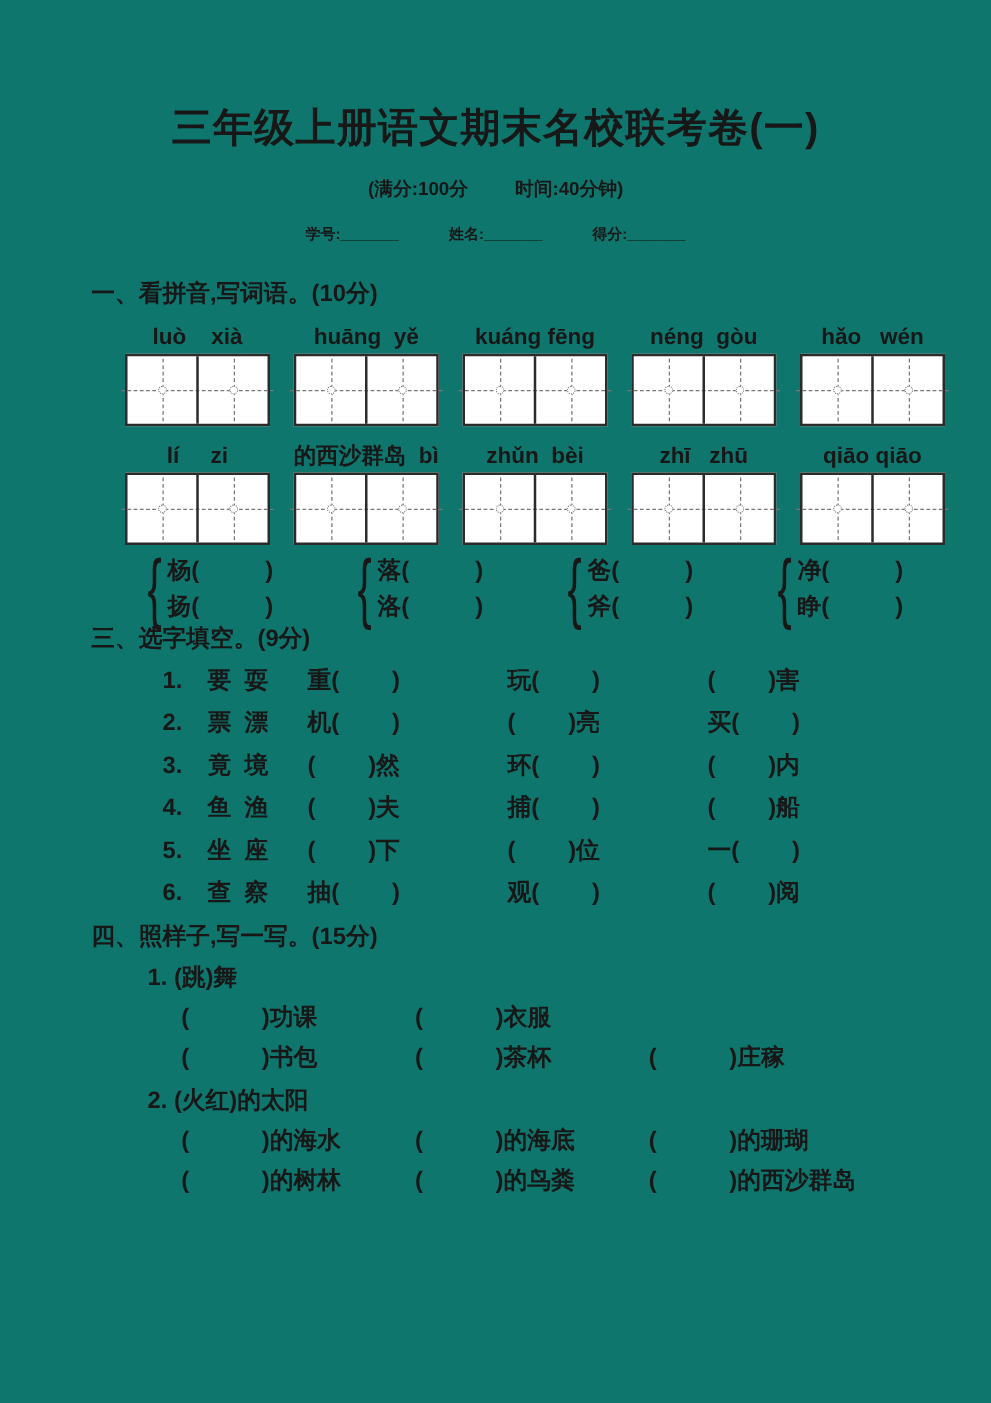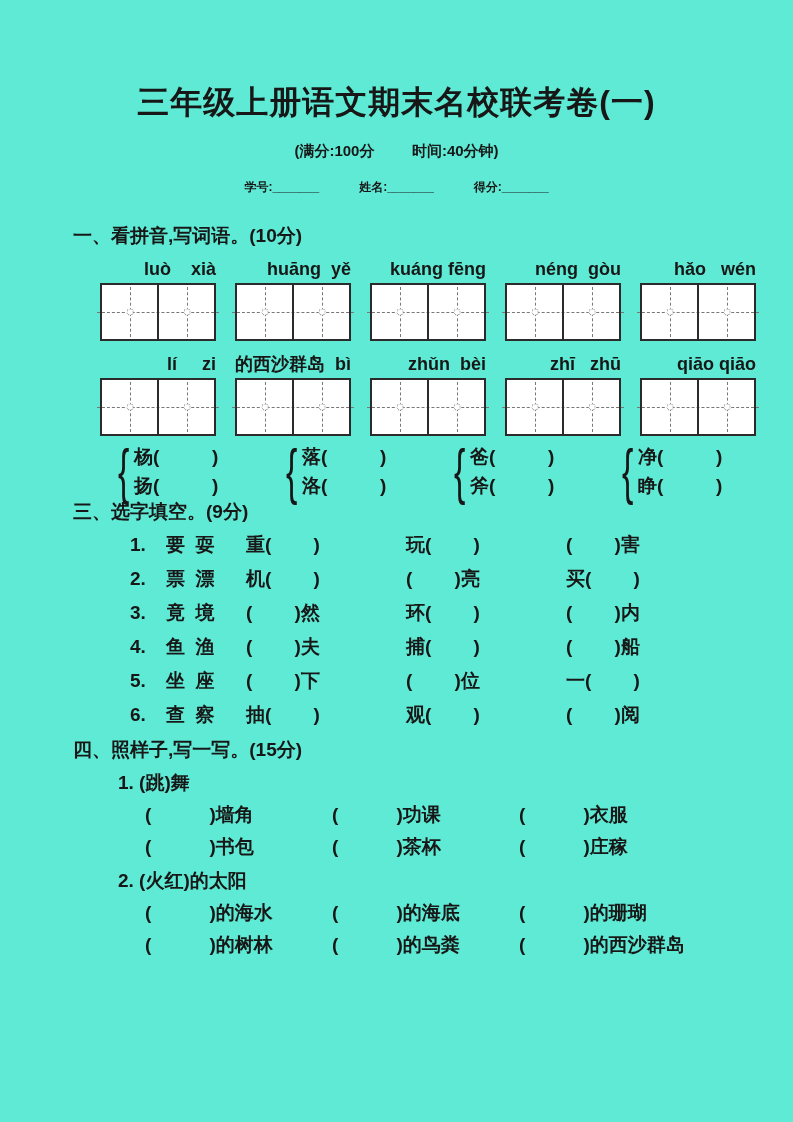--- a/index.html
+++ b/index.html
@@ -1,35 +1,35 @@
 <!DOCTYPE html>
 <html><head>
 <meta charset="utf-8">
 <style>
   html,body { margin:0; padding:0; background:#ffffff; }
   .page {
-    width:793px; height:1122px; margin:0 auto; background:#5eead4;
+    width:793px; height:1122px; margin:0 auto; background:#0f766e;
     font-family:"Liberation Sans","DejaVu Sans",sans-serif;
     color:#171717; overflow:hidden; box-sizing:border-box; padding-top:82px;
   }
   .title { text-align:center; font-size:32px; font-weight:700; letter-spacing:1px; line-height:1.25; }
   .meta  { text-align:center; font-size:15px; font-weight:700; margin-top:20px; white-space:pre; }
   .students { display:flex; justify-content:center; gap:40px; margin-top:18px;
               font-size:12px; font-weight:700; }
   .students span { white-space:pre; }
 
   .sec-heading { font-size:19px; font-weight:700; margin-left:73px; line-height:24px; }
   .mt-s1 { margin-top:28px; } .mt-s2 { margin-top:12px; }
   .mt-s3 { margin-top:0; } .mt-s4 { margin-top:10px; }
 
   
   .py-row { display:flex; gap:19px; margin:10px 0 0 100px; }
   .py-row.second { margin-top:12px; }
   .word { width:116px; }
-  .pinyin { text-align:right; font-size:18px; font-weight:700; white-space:pre; line-height:22px; }
+  .pinyin { text-align:center; font-size:18px; font-weight:700; white-space:pre; line-height:22px; }
   .box { display:flex; border:2px solid #2b2b2b; height:54px; margin-top:3px; position:relative; background:#fff; }
   .box::before { content:""; position:absolute; left:-5px; right:-5px; top:50%; border-top:1px dashed #777; }
   .cell { width:56px; height:100%; position:relative; }
   .cell + .cell { border-left:2px solid #2b2b2b; }
   .cell::before { content:""; position:absolute; top:2px; bottom:2px; left:50%; border-left:1px dashed #777; }
   .cell::after { content:""; position:absolute; width:5px; height:5px; border:1px dotted #777;
                  border-radius:50%; left:50%; top:50%; transform:translate(-50%,-50%); background:#fff; }
 
   
   .pair-row { display:flex; gap:22px; margin:6px 0 0 118px; }
@@ -215,21 +215,20 @@
     <span class="s3-choices">查  察</span>
     <span class="s3-c">抽(        )</span>
     <span class="s3-c">观(        )</span>
     <span class="s3-c">(        )阅</span>
   </div>
 
   <div class="sec-heading mt-s4">四、照样子,写一写。(15分)</div>
 
   <div class="s4-label">1. (跳)舞</div>
   <div class="s4-row">
-    <span class="s4-c">(           )墙角</span>
     <span class="s4-c">(           )功课</span>
     <span class="s4-c">(           )衣服</span>
   </div>
   <div class="s4-row">
     <span class="s4-c">(           )书包</span>
     <span class="s4-c">(           )茶杯</span>
     <span class="s4-c">(           )庄稼</span>
   </div>
 
   <div class="s4-label">2. (火红)的太阳</div>

